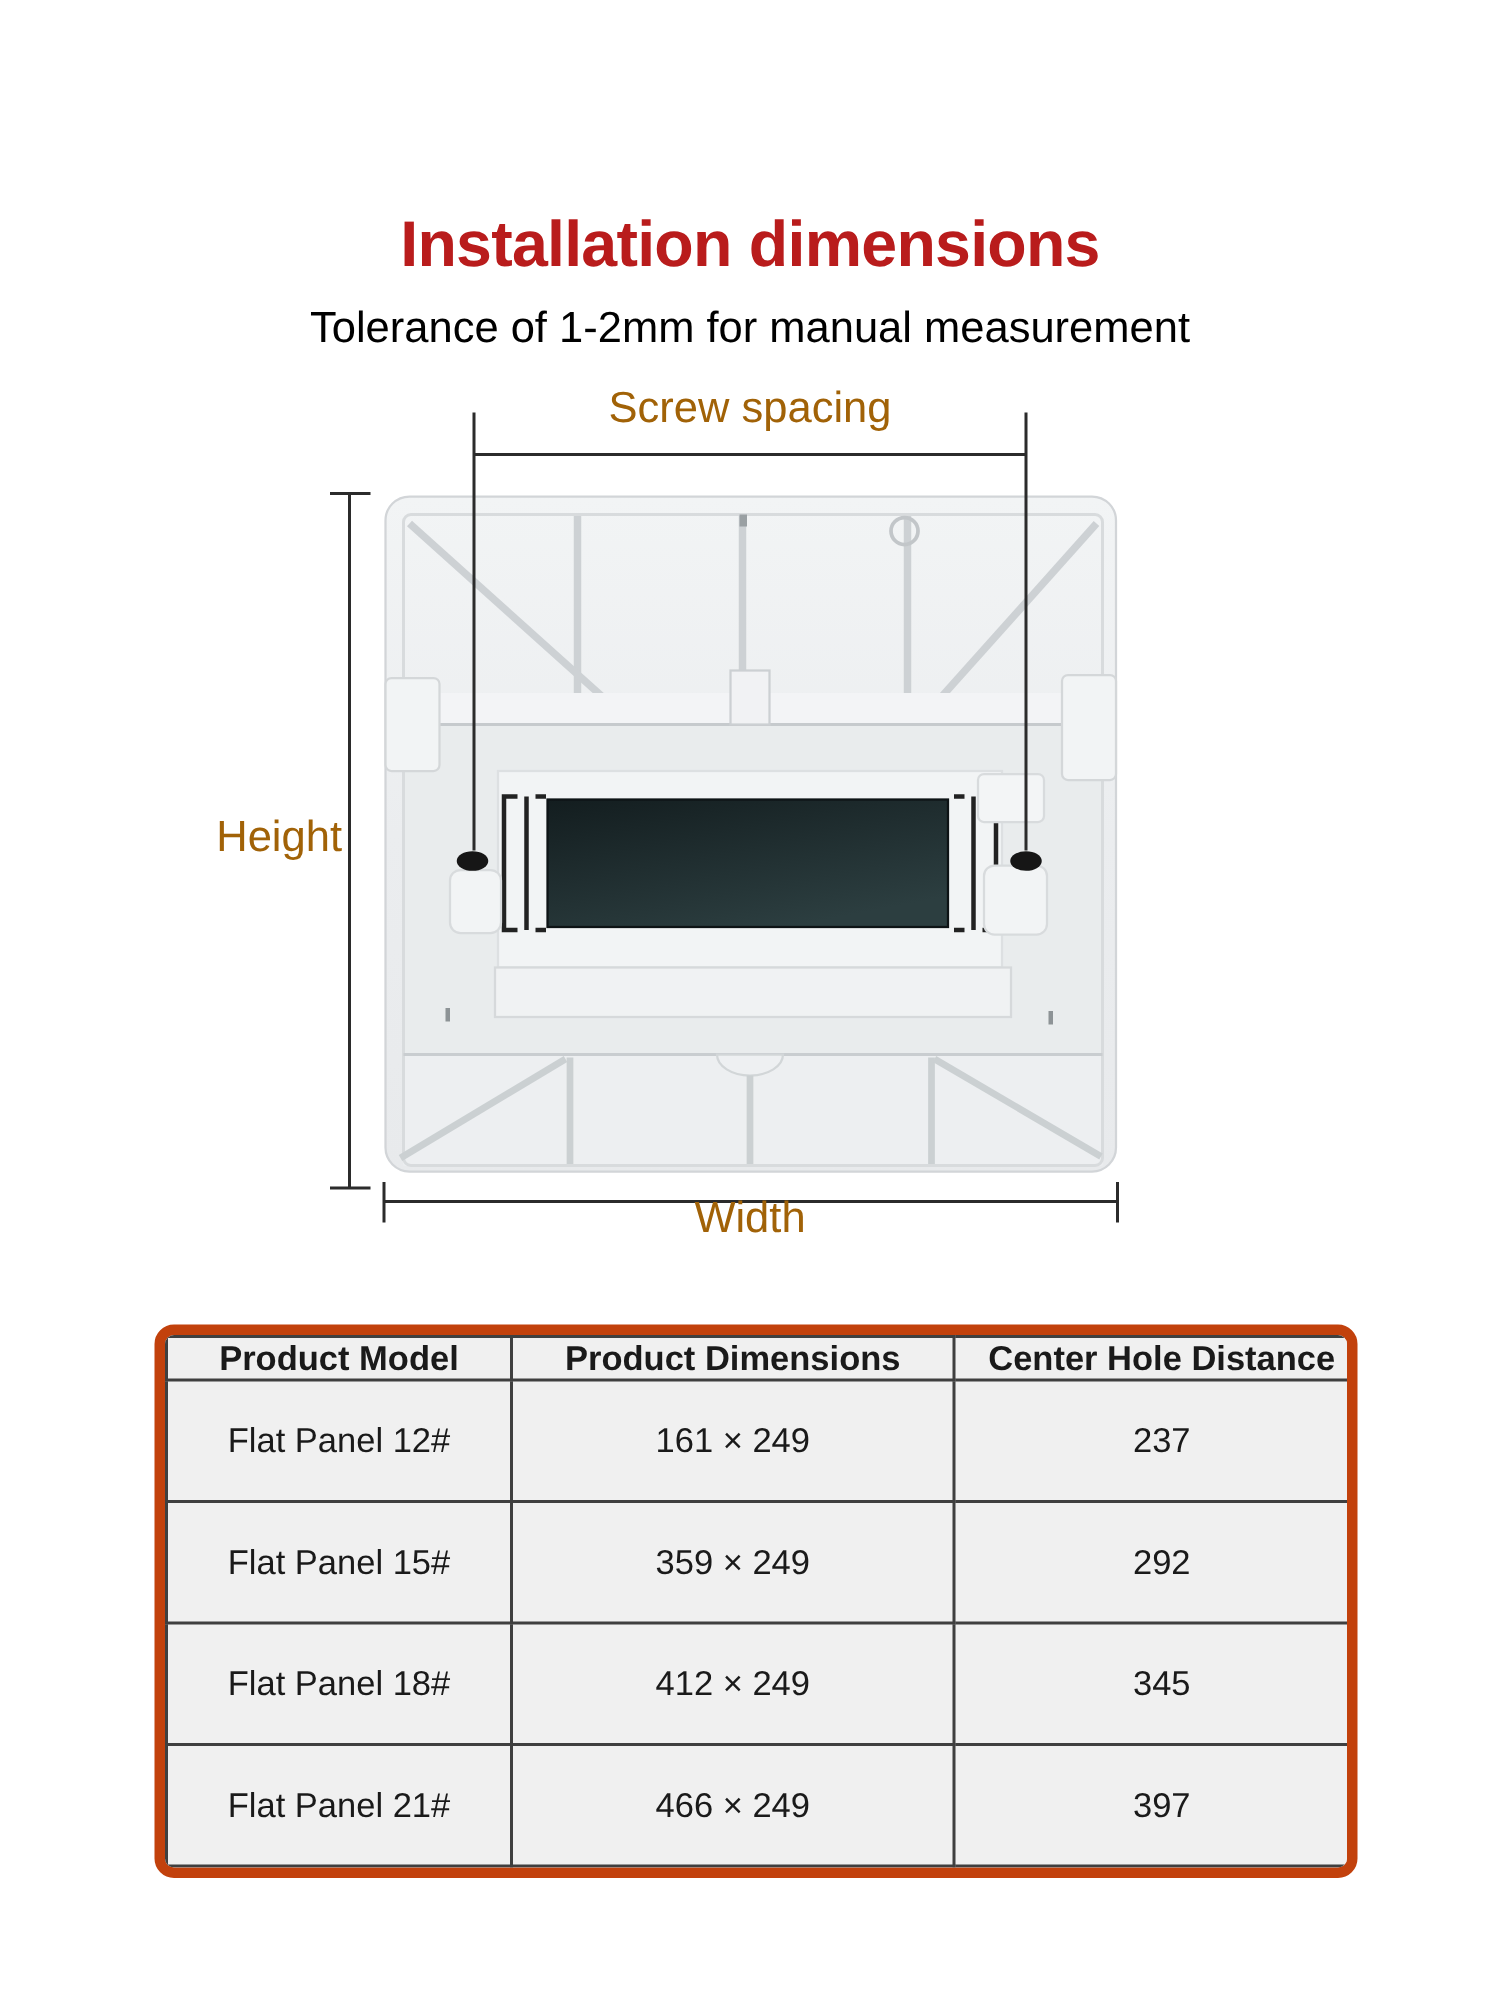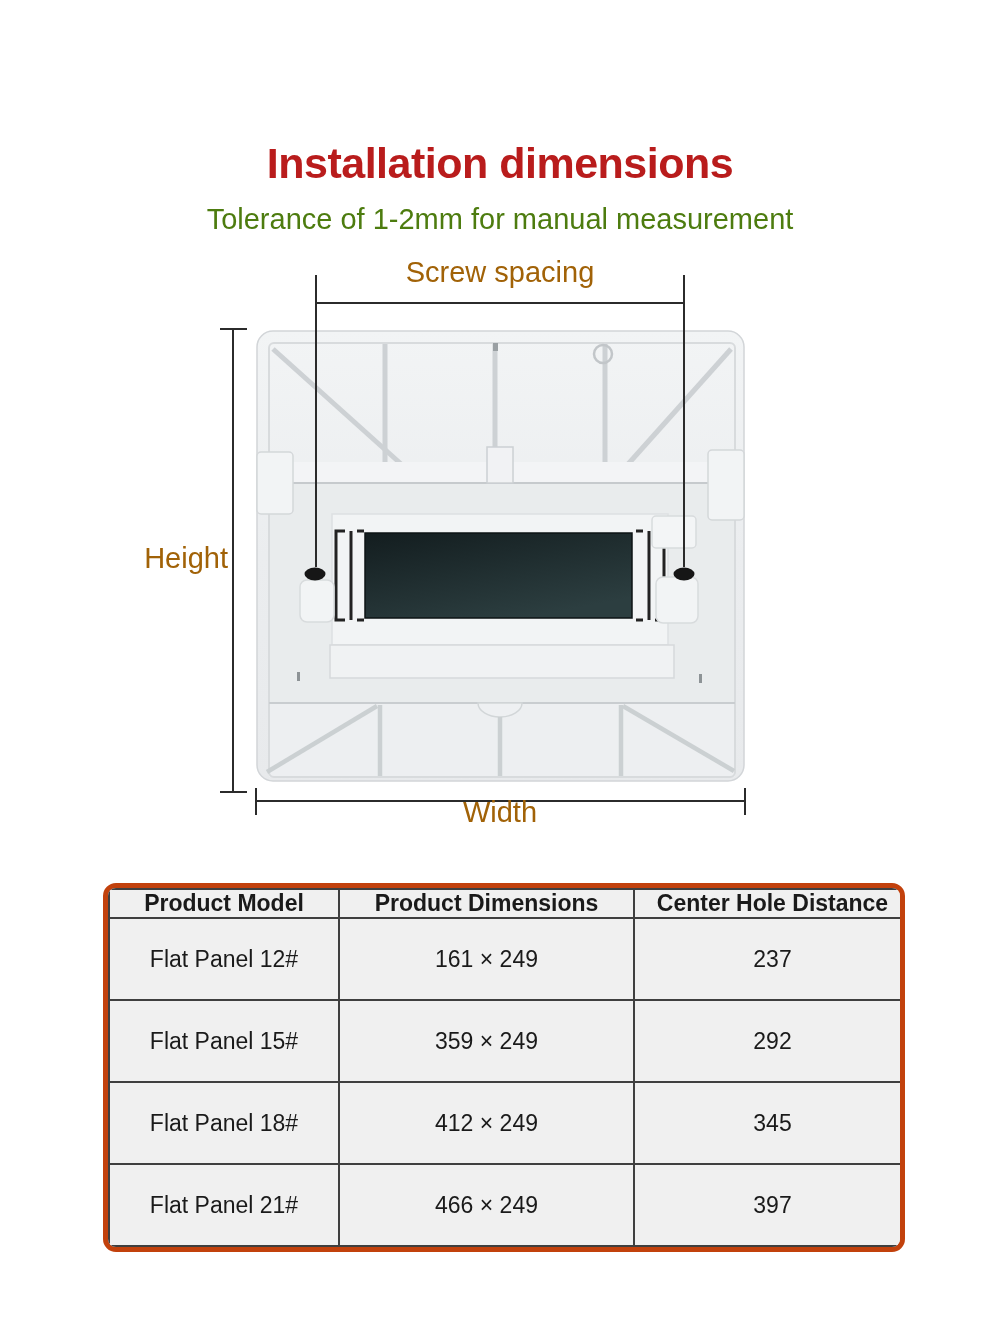--- a/index.html
+++ b/index.html
@@ -14,37 +14,37 @@
   .title{
     position:absolute;top:110px;left:0;width:1000px;
     text-align:center;
     font-size:43px;font-weight:700;letter-spacing:-0.5px;
     color:#b91c1c;
   }
   .subtitle{
     position:absolute;top:203px;left:0;width:1000px;
     text-align:center;
     font-size:29px;font-weight:400;
-    color:#4d7c0f;
+    color:#000000;
   }
   .diagram{
     position:absolute;top:240px;left:0;width:1000px;height:630px;
   }
   .diagram svg{position:absolute;top:0;left:0;}
   .dim-label{
     position:absolute;
     font-size:29px;color:#a16207;white-space:nowrap;
   }
   .lbl-screw{top:16px;left:350px;width:300px;text-align:center;}
   .lbl-height{top:302px;left:110px;width:118px;text-align:right;}
   .lbl-width{top:556px;left:350px;width:300px;text-align:center;}
 
   .table-wrap{
     position:absolute;top:883px;left:103px;width:802px;height:369px;
-    border:5px solid #c2410c;border-radius:13px;overflow:hidden;
+    border:7px solid #c2410c;border-radius:13px;overflow:hidden;
     background:#f0f0f0;box-sizing:border-box;
   }
   table.spec{
     width:100%;height:100%;
     border-collapse:collapse;table-layout:fixed;
   }
   table.spec th,table.spec td{
     background:#f0f0f0;
     border:2px solid #3f3f3f;
     text-align:center;vertical-align:middle;

